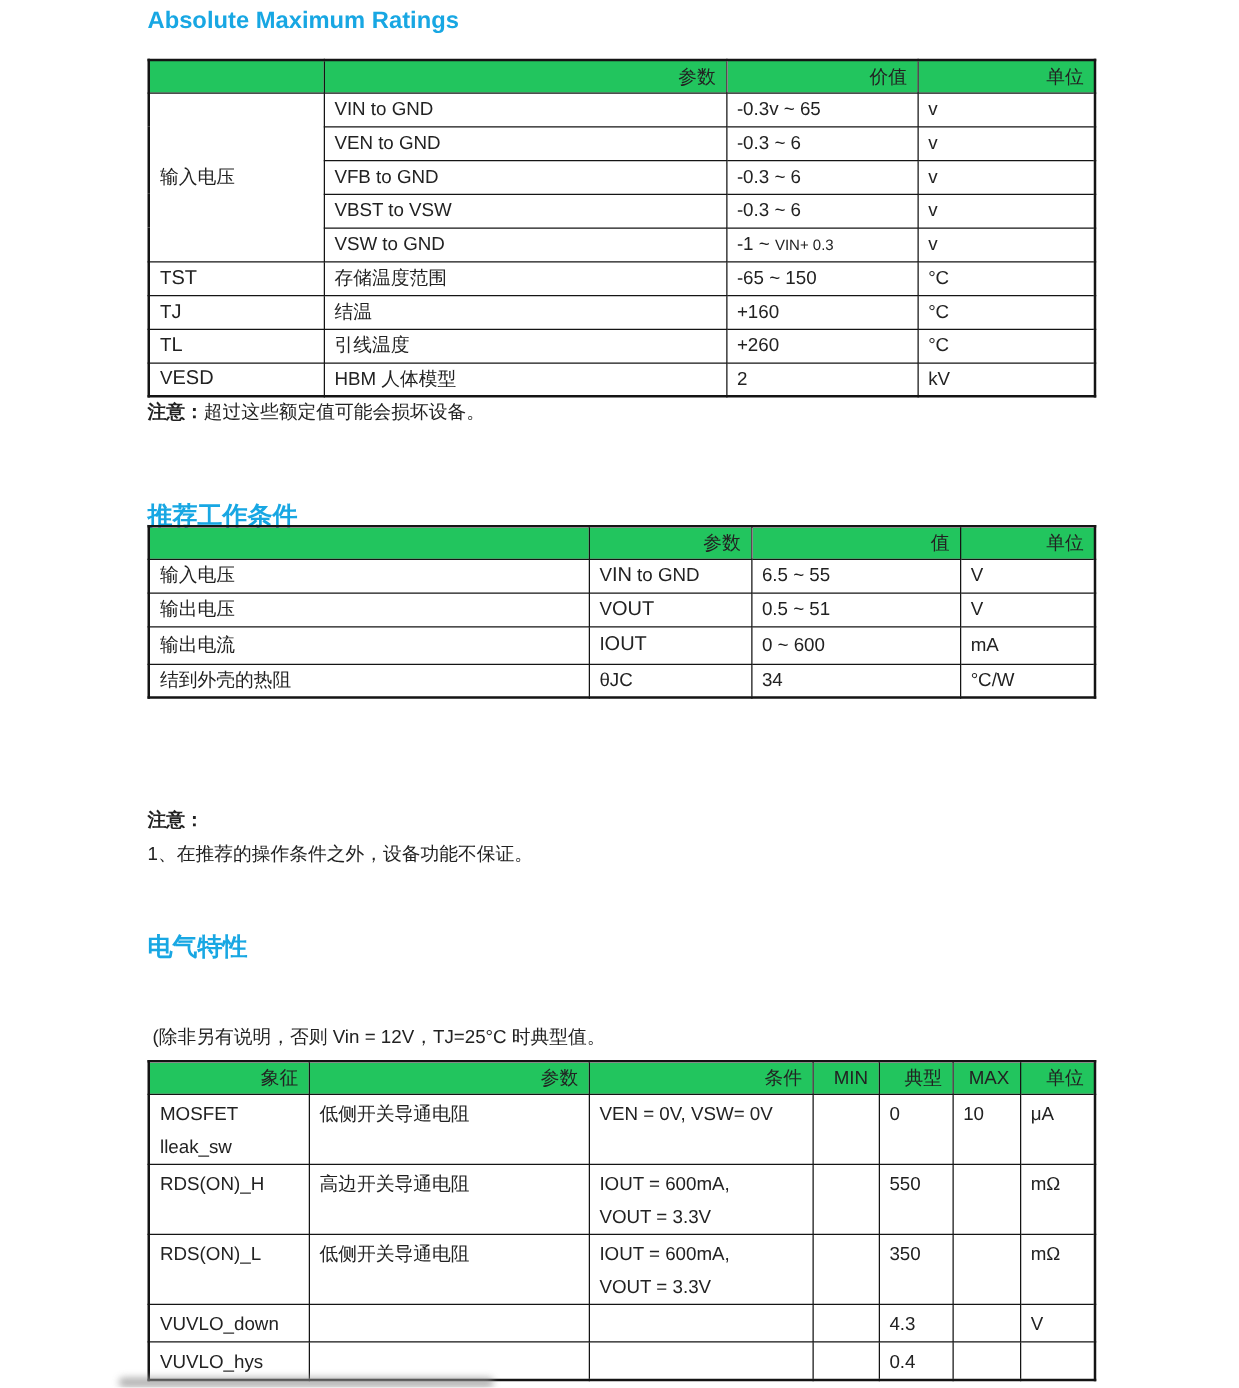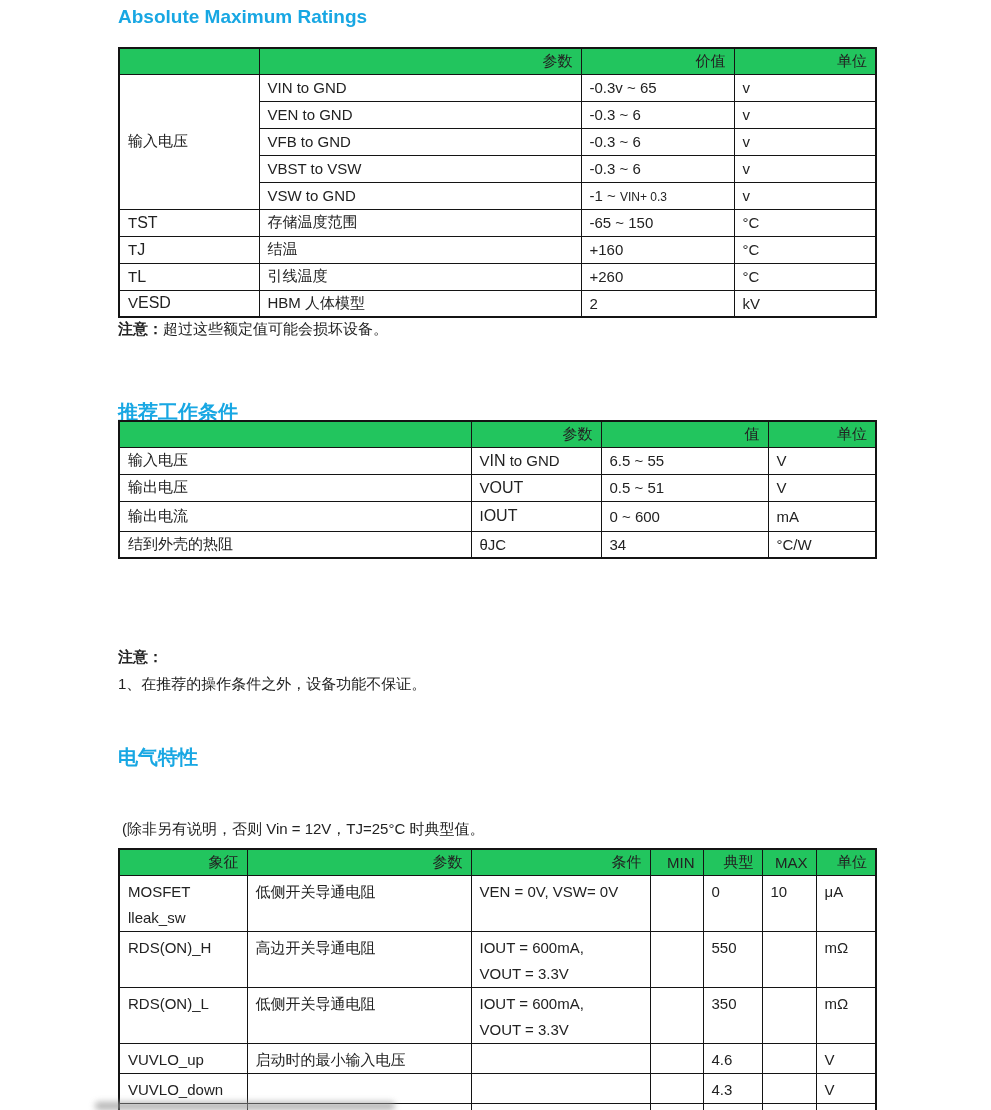--- a/index.html
+++ b/index.html
@@ -211,29 +211,20 @@
       <tr style="height:53px">
         <td>RDS(ON)_L</td>
         <td>低侧开关导通电阻</td>
         <td>IOUT = 600mA,<br>VOUT = 3.3V</td>
         <td></td>
         <td>350</td>
         <td></td>
         <td>mΩ</td>
       </tr>
       <tr style="height:27px">
-        <td>VUVLO_up</td>
-        <td>启动时的最小输入电压</td>
-        <td></td>
-        <td></td>
-        <td>4.6</td>
-        <td></td>
-        <td>V</td>
-      </tr>
-      <tr style="height:27px">
         <td>VUVLO_down</td>
         <td></td>
         <td></td>
         <td></td>
         <td>4.3</td>
         <td></td>
         <td>V</td>
       </tr>
       <tr style="height:27px">
         <td>VUVLO_hys</td>

